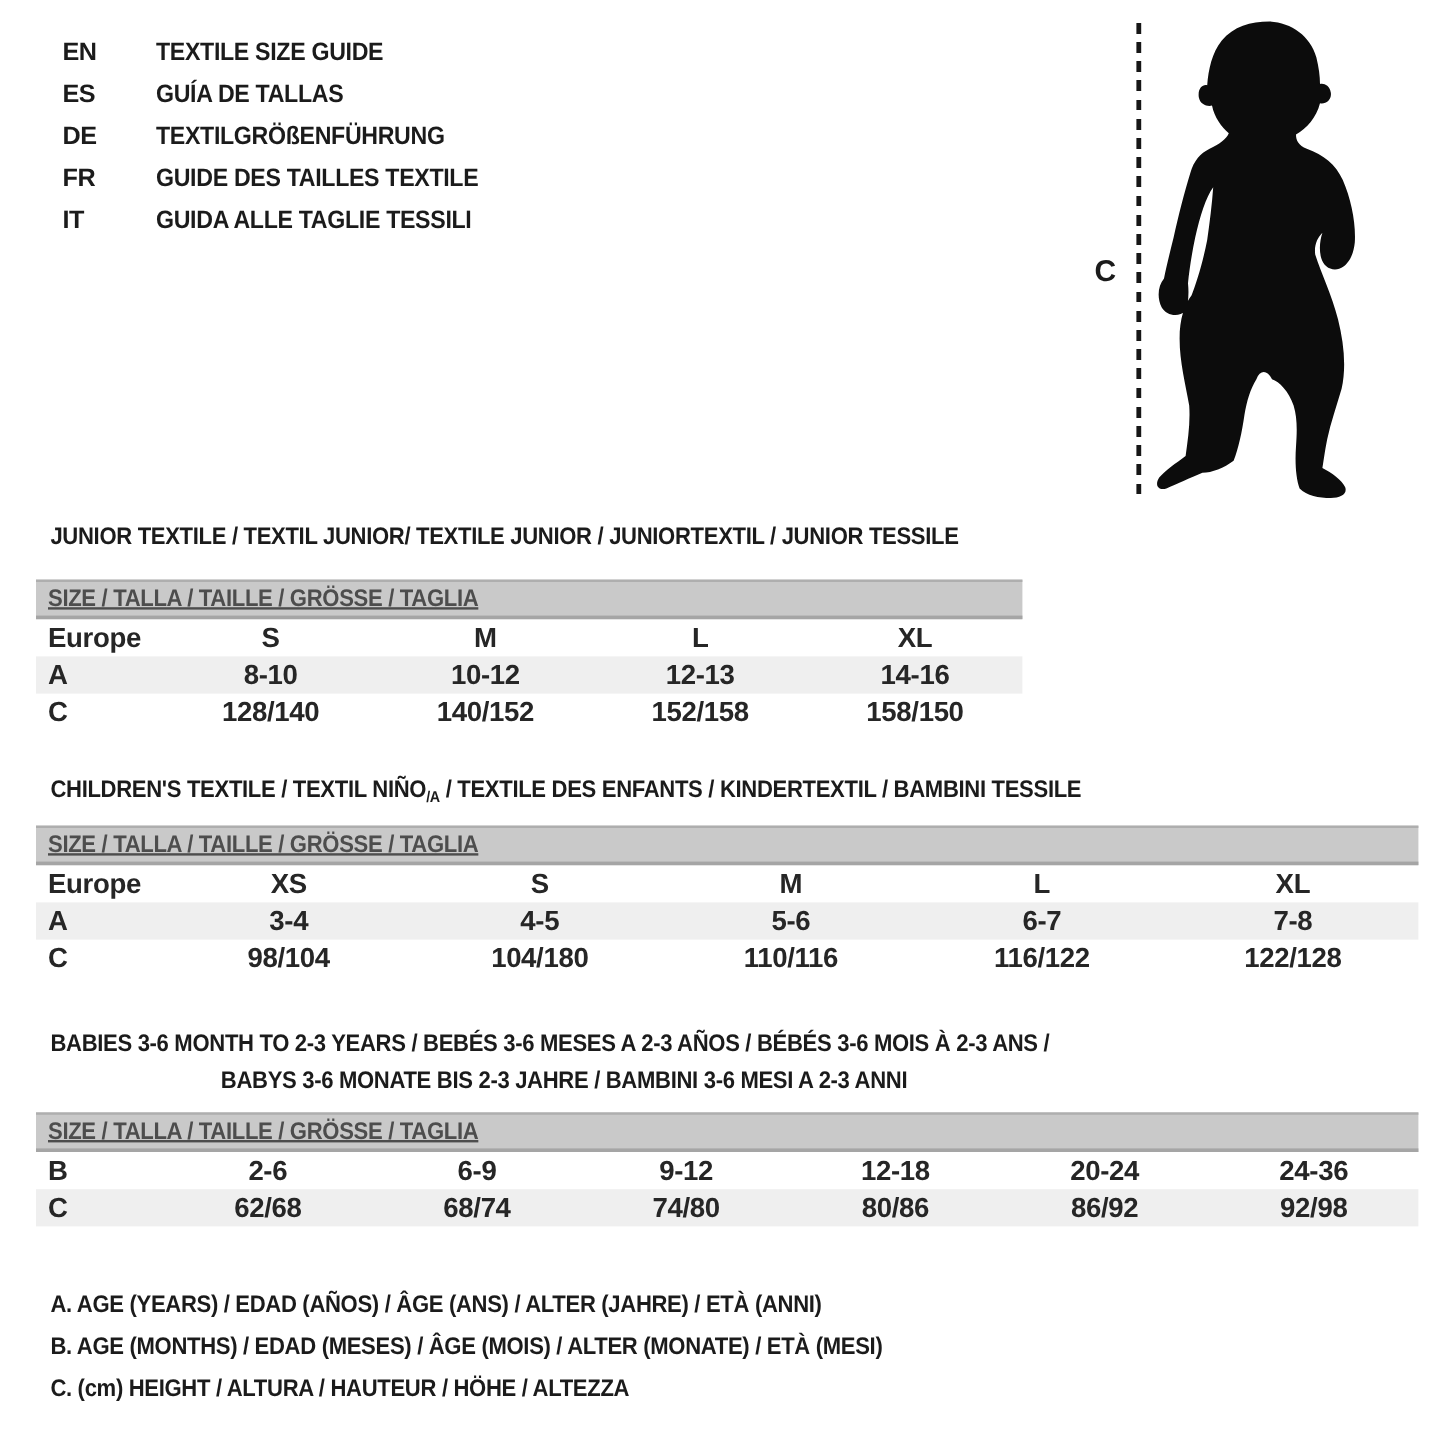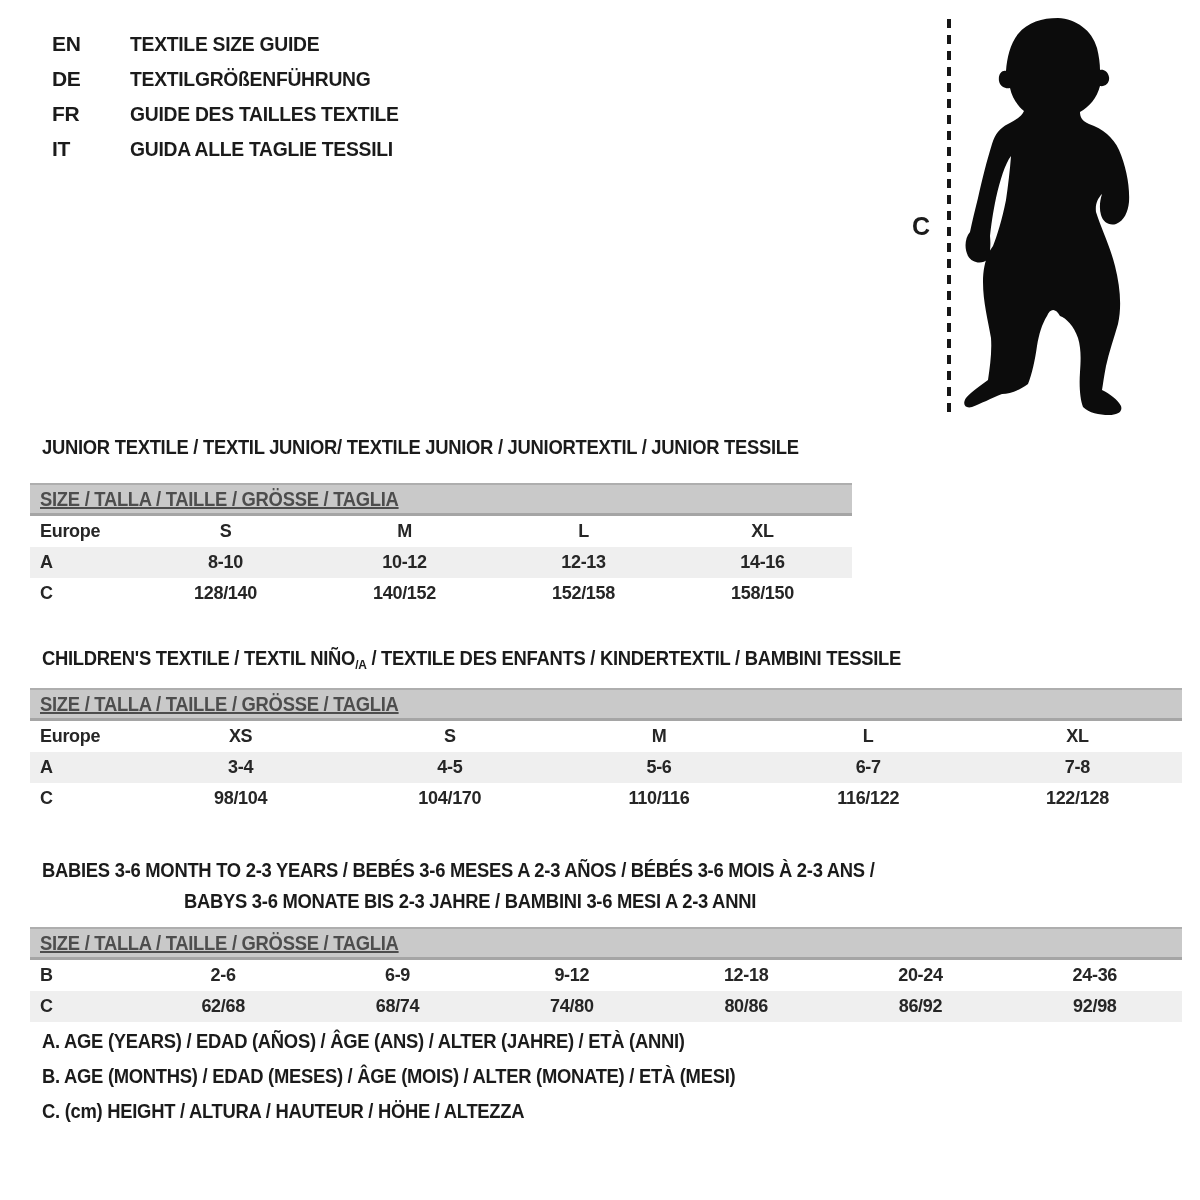--- a/index.html
+++ b/index.html
@@ -27,36 +27,40 @@
   .sec-title{position:absolute;left:42px;font-size:20px;font-weight:bold;letter-spacing:-0.3px;line-height:31px;}
   .sub{font-size:13px;position:relative;top:4px;}
 
   
   .size-table{position:absolute;left:30px;}
   .size-bar{
     height:33px;background:#c9c9c9;border-top:2px solid #aeaeae;border-bottom:3px solid #a5a5a5;
     display:flex;align-items:center;padding-left:10px;
     font-size:20px;font-weight:bold;color:#4d4d4d;letter-spacing:-0.3px;text-decoration:underline;
   }
-  .trow{display:flex;height:31px;align-items:center;font-size:18px;font-weight:bold;color:#262626;letter-spacing:-0.3px;}
+  .trow{display:flex;height:31px;align-items:center;font-size:23px;font-weight:bold;color:#262626;letter-spacing:-0.3px;}
   .trow.shaded{background:#efefef;}
   .cell.label{width:106px;flex:none;padding-left:10px;}
   .cell.val{flex:1;text-align:center;}
 
   
-  .legend{position:absolute;left:42px;top:1024px;}
+  .legend{position:absolute;left:42px;top:1070px;}
   .legend-line{height:35px;font-size:20px;font-weight:bold;letter-spacing:-0.3px;display:flex;align-items:center;}
 </style>
 </head>
 <body>
 
 <div class="lang-block">
   <div class="lang-row">
     <span class="lang-code">EN</span>
     <span class="cx">TEXTILE SIZE GUIDE</span>
+  </div>
+  <div class="lang-row">
+    <span class="lang-code">ES</span>
+    <span class="cx">GUÍA DE TALLAS</span>
   </div>
   <div class="lang-row">
     <span class="lang-code">DE</span>
     <span class="cx">TEXTILGRÖßENFÜHRUNG</span>
   </div>
   <div class="lang-row">
     <span class="lang-code">FR</span>
     <span class="cx">GUIDE DES TAILLES TEXTILE</span>
   </div>
   <div class="lang-row">
@@ -172,21 +176,21 @@
         <div class="cell label">A</div>
         <div class="cell val">3-4</div>
         <div class="cell val">4-5</div>
         <div class="cell val">5-6</div>
         <div class="cell val">6-7</div>
         <div class="cell val">7-8</div>
       </div>
       <div class="trow">
         <div class="cell label">C</div>
         <div class="cell val">98/104</div>
-        <div class="cell val">104/170</div>
+        <div class="cell val">104/180</div>
         <div class="cell val">110/116</div>
         <div class="cell val">116/122</div>
         <div class="cell val">122/128</div>
       </div>
     </div>
 </div>
 
 <div class="sec-title" style="top:855px;text-align:center;">
   <div><span class="cx">BABIES 3-6 MONTH TO 2-3 YEARS / BEBÉS 3-6 MESES A 2-3 AÑOS / BÉBÉS 3-6 MOIS À 2-3 ANS /</span></div>
   <div><span class="cx">BABYS 3-6 MONATE BIS 2-3 JAHRE / BAMBINI 3-6 MESI A 2-3 ANNI</span></div>

